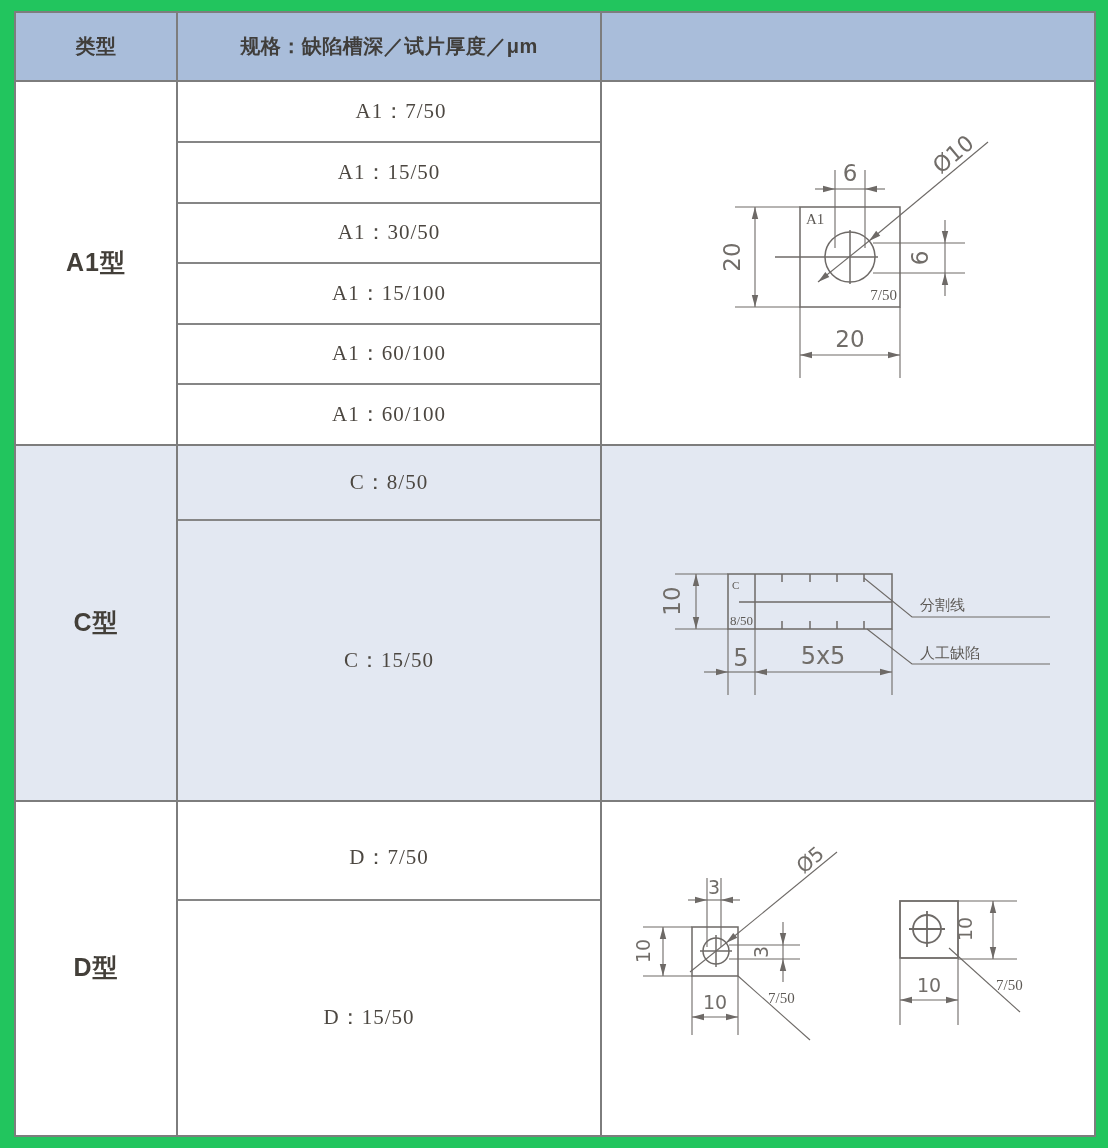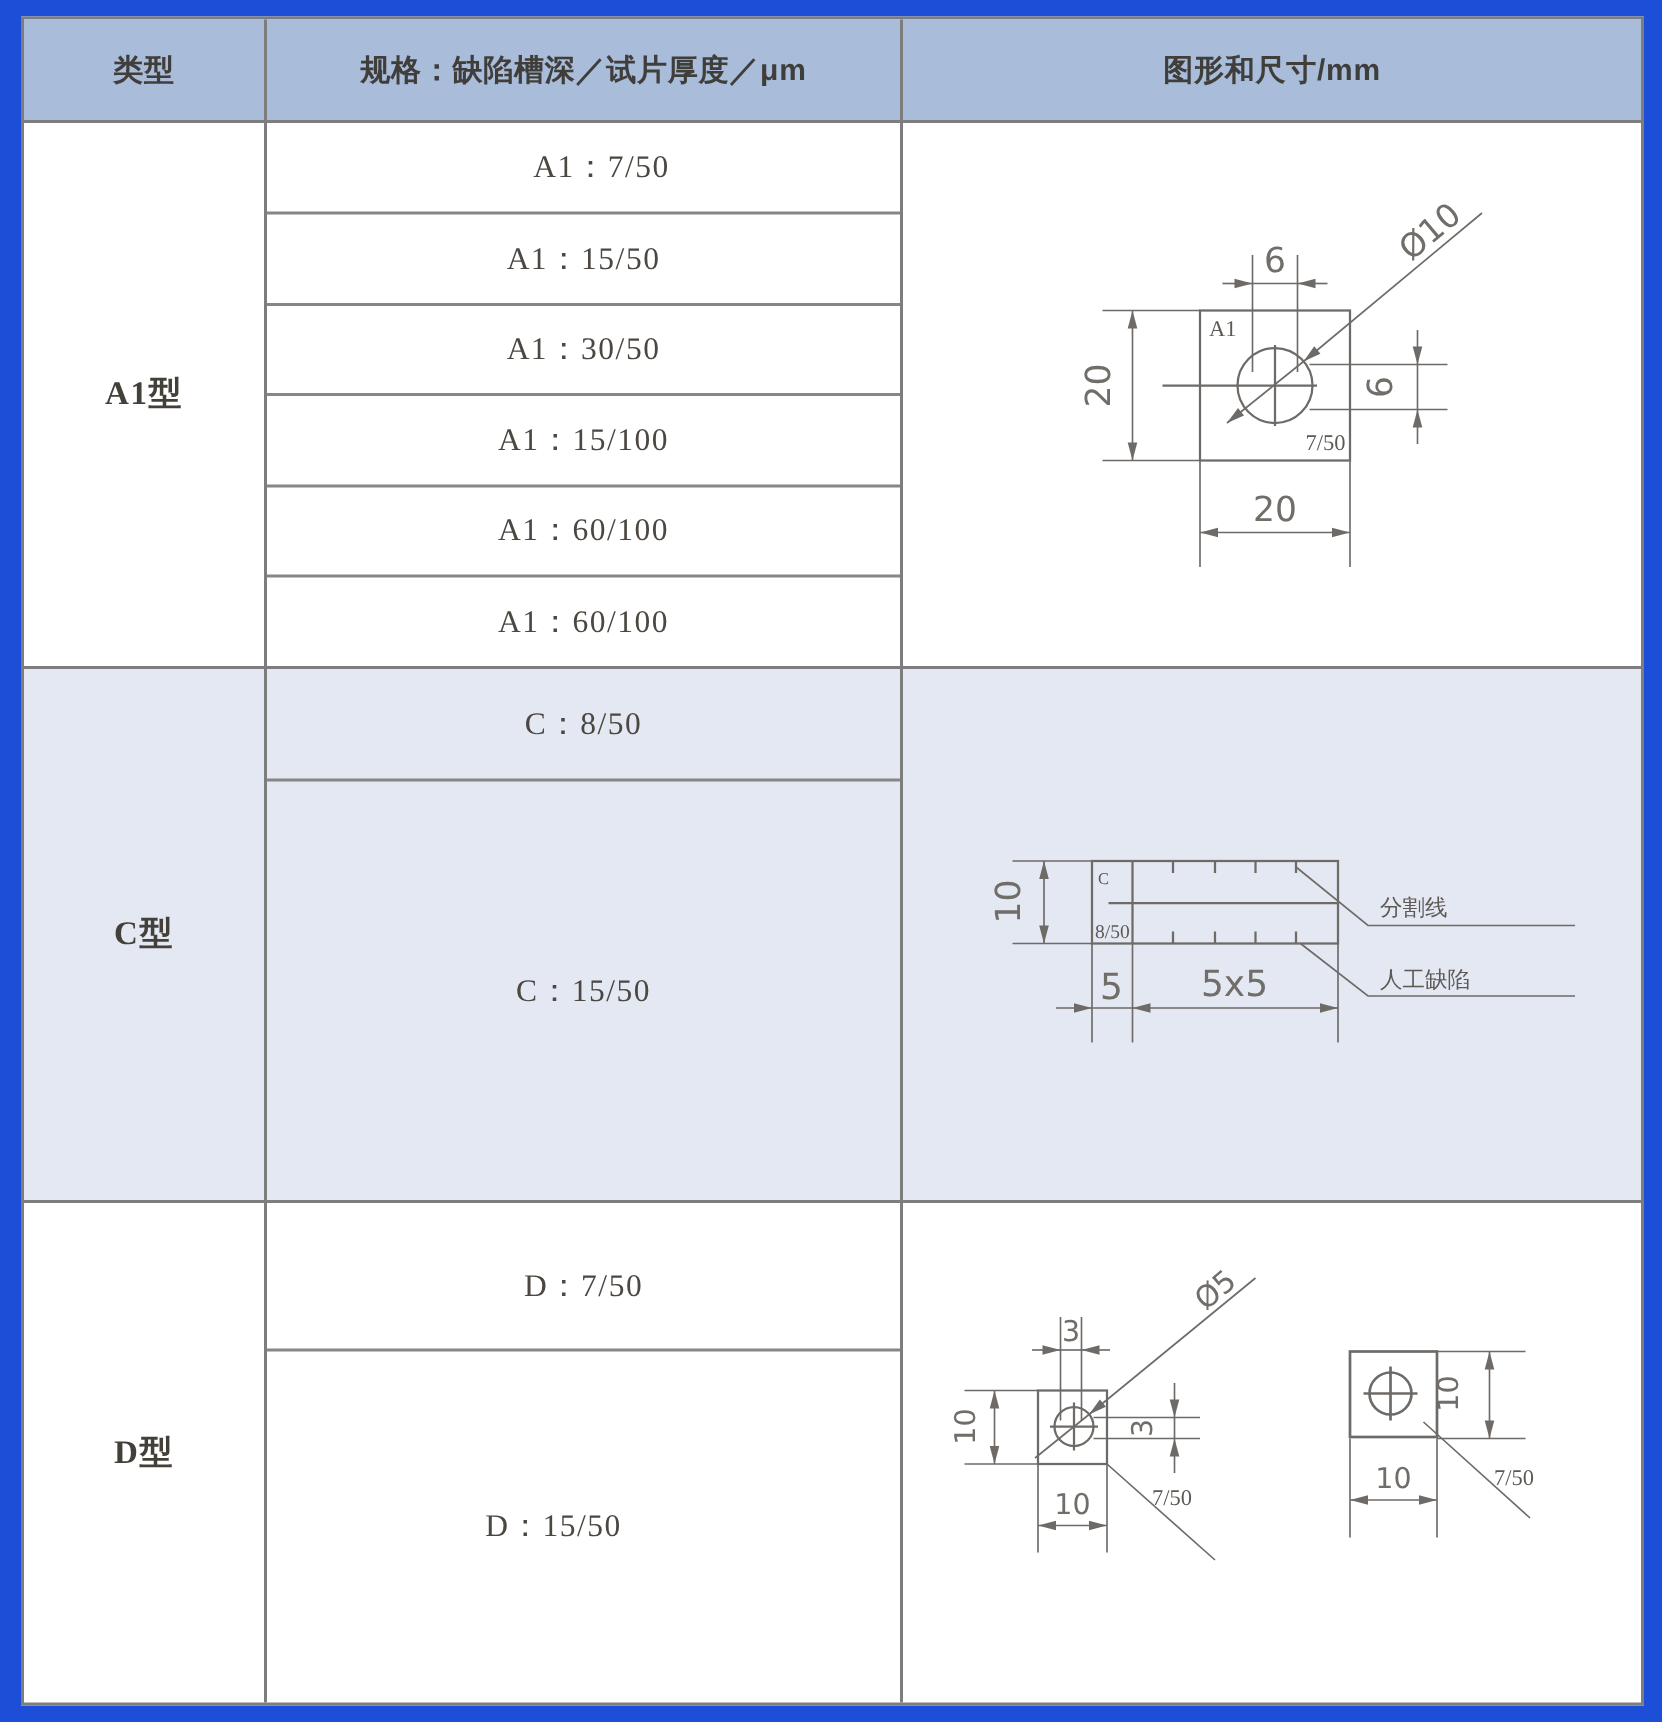--- a/index.html
+++ b/index.html
@@ -1,45 +1,44 @@
 <!DOCTYPE html>
 <html><head>
 <meta charset="utf-8">
 <style>
   html,body{margin:0;padding:0;background:#ffffff;}
-  #stage{position:relative;width:1108px;height:1148px;background:#1d4ed8;overflow:hidden;
+  #stage{position:relative;width:1108px;height:1148px;background:#22c55e;overflow:hidden;
          font-family:"Liberation Sans","DejaVu Sans",sans-serif;}
   #tbl{position:absolute;left:14px;top:11px;width:1082px;height:1126px;box-sizing:border-box;
        border:2px solid #7d7d7d;background:#ffffff;}
   .abs{position:absolute;}
   .bg-header{left:0;top:0;width:1078px;height:67px;background:#a9bdda;}
   .bg-c{left:0;top:431px;width:1078px;height:356px;background:#e3e8f2;}
   .vline{top:0;width:2px;height:1122px;background:#7d7d7d;z-index:5;}
   .hline{left:0;width:1078px;height:2px;background:#7d7d7d;z-index:5;}
   .rline{left:161px;width:424px;height:2px;background:#868686;z-index:4;}
   .cellc{display:flex;align-items:center;justify-content:center;z-index:3;}
   .hdr{font-weight:bold;font-size:20px;color:#403e3b;letter-spacing:0.5px;}
-  .typ{font-weight:bold;font-size:22px;color:#433f39;letter-spacing:1px;font-family:Liberation Serif, serif;}
+  .typ{font-weight:bold;font-size:25px;color:#433f39;letter-spacing:1px;}
   .spec{font-family:"Liberation Serif","DejaVu Serif",serif;font-size:21px;color:#4c4741;letter-spacing:1px;}
   svg{position:absolute;z-index:3;overflow:visible;}
   .dimtxt{font-family:"DejaVu Sans",sans-serif;fill:#716d69;}
   .sertxt{font-family:"Liberation Serif","DejaVu Serif",serif;fill:#5d5955;}
 </style>
 </head>
 <body>
 
 <div id="stage">
  <div id="tbl">
 
   <div class="abs bg-header"></div>
   <div class="abs bg-c"></div>
 
   <div class="abs cellc hdr" style="left:0;top:0;width:160px;height:67px;">类型</div>
   <div class="abs cellc hdr" style="left:162px;top:0;width:422px;height:67px;">规格：缺陷槽深／试片厚度／μm</div>
-  <div class="abs cellc hdr" style="left:586px;top:0;width:492px;height:67px;">图形和尺寸/mm</div>
 
   <div class="abs cellc typ" style="left:0;top:67px;width:160px;height:364px;">A1型</div>
   <div class="abs cellc typ" style="left:0;top:431px;width:160px;height:356px;">C型</div>
   <div class="abs cellc typ" style="left:0;top:787px;width:160px;height:335px;">D型</div>
 
   <div class="abs cellc spec" style="left:162px;top:67px;width:422px;height:61px;margin-left:12px;">A1：7/50</div>
   <div class="abs cellc spec" style="left:162px;top:128px;width:422px;height:61px;border-radius:16px;">A1：15/50</div>
   <div class="abs cellc spec" style="left:162px;top:189px;width:422px;height:60px;">A1：30/50</div>
   <div class="abs cellc spec" style="left:162px;top:249px;width:422px;height:61px;">A1：15/100</div>
   <div class="abs cellc spec" style="left:162px;top:310px;width:422px;height:60px;">A1：60/100</div>

